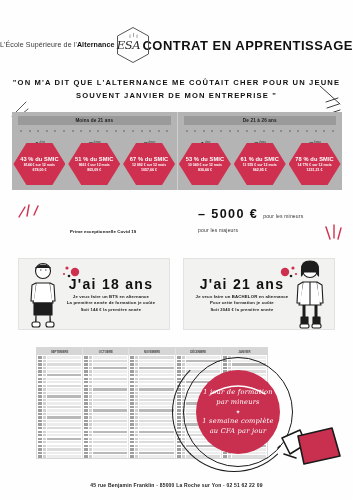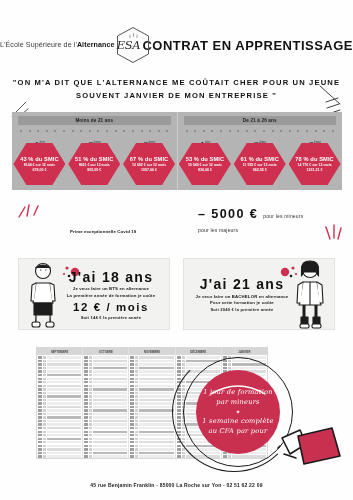--- a/index.html
+++ b/index.html
@@ -418,21 +418,20 @@
     <svg class="doodle-dots" style="left:41px;top:4px;" width="22" height="16">
       <circle cx="15" cy="9" r="4.2" fill="#cf3050"></circle>
       <circle cx="7" cy="5" r="1.6" fill="#cf3050"></circle>
       <circle cx="4" cy="11" r="1.1" fill="#cf3050"></circle>
       <circle cx="9" cy="13" r="1.3" fill="#1d1d1d"></circle>
     </svg>
     <div class="card-body">
       <div class="c-title">J'ai 18 ans</div>
       <div class="c-line">Je veux faire un BTS en alternance</div>
       <div class="c-line">La première année de formation je coûte</div>
-      <div class="c-price">12 € / mois</div>
       <div class="c-foot">Soit 144 € la première année</div>
     </div>
   </div>
 
   <div class="card right">
     <svg class="figure female" viewBox="0 0 40 70">
       <g stroke="#1d1d1d" stroke-width="1.1" fill="#fff" stroke-linejoin="round">
         <circle cx="20" cy="11" r="7.5"></circle>
         <path d="M11.5 11 Q11 2 20 2 Q29 2 28.5 11 L28.5 17 L26 13 L14 13 L11.5 17 Z" fill="#1d1d1d"></path>
         <path d="M13 23 L27 23 L31 46 L9 46 Z"></path>
@@ -1261,21 +1260,21 @@
   <div class="ring"></div>
 
   <div class="badge">
     <svg class="badge-arc" width="58" height="16">
       <path d="M2 14 Q29 -2 56 14" fill="none" stroke="#ffffff" stroke-width="1.4" stroke-linecap="round"></path>
     </svg>
     <div class="bline">1 jour de formation</div>
     <div class="bline">par mineurs</div>
     <div class="bstar">✦</div>
     <div class="bline">1 semaine complète</div>
-    <div class="bline">au CFA par pour</div>
+    <div class="bline">au CFA par jour</div>
   </div>
 
   <svg class="megaphone" width="70" height="56" viewBox="0 0 70 56">
     <g stroke="#1a1a1a" stroke-width="1.6" fill="none" stroke-linejoin="round">
       <path d="M6 14 L24 6 L30 20 L14 30 Z" fill="#ffffff"></path>
       <path d="M22 12 L56 4 L64 32 L28 40 Z" fill="#c9304f" stroke="#1a1a1a"></path>
       <path d="M8 30 L20 34" stroke-linecap="round"></path>
       <path d="M4 22 L2 24" stroke-linecap="round"></path>
     </g>
   </svg>

